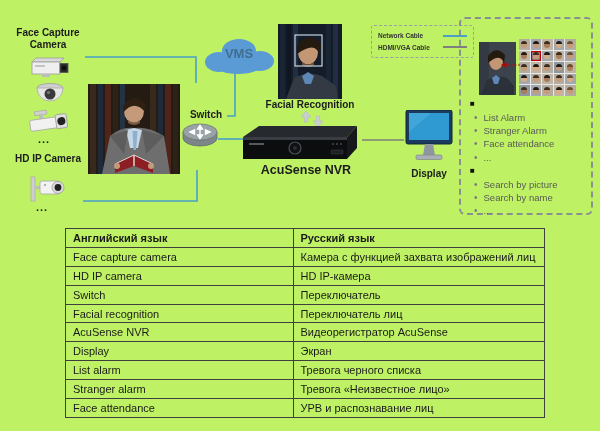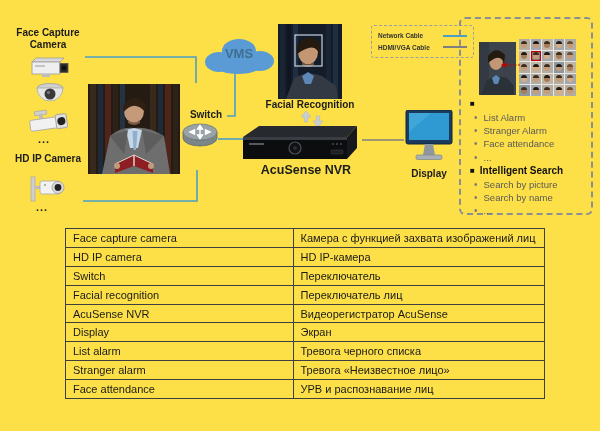--- a/index.html
+++ b/index.html
@@ -1,16 +1,16 @@
 <!DOCTYPE html>
 <html><head>
 <meta charset="utf-8">
 <style>
   html,body{margin:0;padding:0;background:#fff;}
-  .stage{position:relative;width:600px;height:431px;background:#fde047;
+  .stage{position:relative;width:600px;height:431px;background:#bef264;
          font-family:"Liberation Sans",sans-serif;overflow:hidden;}
   .abs{position:absolute;}
   .wires{position:absolute;left:0;top:0;width:600px;height:431px;pointer-events:none;}
   .dlabel{position:absolute;font-weight:bold;color:#1c1c1c;font-size:10px;
           text-align:center;line-height:1.18;}
   .dots{position:absolute;font-weight:bold;color:#1c1c1c;font-size:11px;letter-spacing:1px;}
   .vms-text{position:absolute;left:200px;top:46px;width:78px;text-align:center;
             font-weight:bold;color:#3f6e91;font-size:13px;}
   .nvr-label{font-size:12.5px;}
   
@@ -285,21 +285,20 @@
       <div class="p-item">
         <span class="dot">•</span>
         <span>Face attendance</span>
       </div>
       <div class="p-item">
         <span class="dot">•</span>
         <span>...</span>
       </div>
       <div class="p-title">
         <span class="sq">■</span>
-        <span>Intelligent Search</span>
       </div>
       <div class="p-item">
         <span class="dot">•</span>
         <span>Search by picture</span>
       </div>
       <div class="p-item">
         <span class="dot">•</span>
         <span>Search by name</span>
       </div>
       <div class="p-item">
@@ -308,20 +307,24 @@
       </div>
     </div>
   </div>
 
   <table class="xtable">
     <colgroup>
         <col class="col-en">
         <col>
       </colgroup>
     <tbody>
+        <tr>
+      <th>Английский язык</th>
+      <th>Русский язык</th>
+    </tr>
     <tr>
       <td>Face capture camera</td>
       <td>Камера с функцией захвата изображений лиц</td>
     </tr>
     <tr>
       <td>HD IP camera</td>
       <td>HD IP-камера</td>
     </tr>
     <tr>
       <td>Switch</td>

